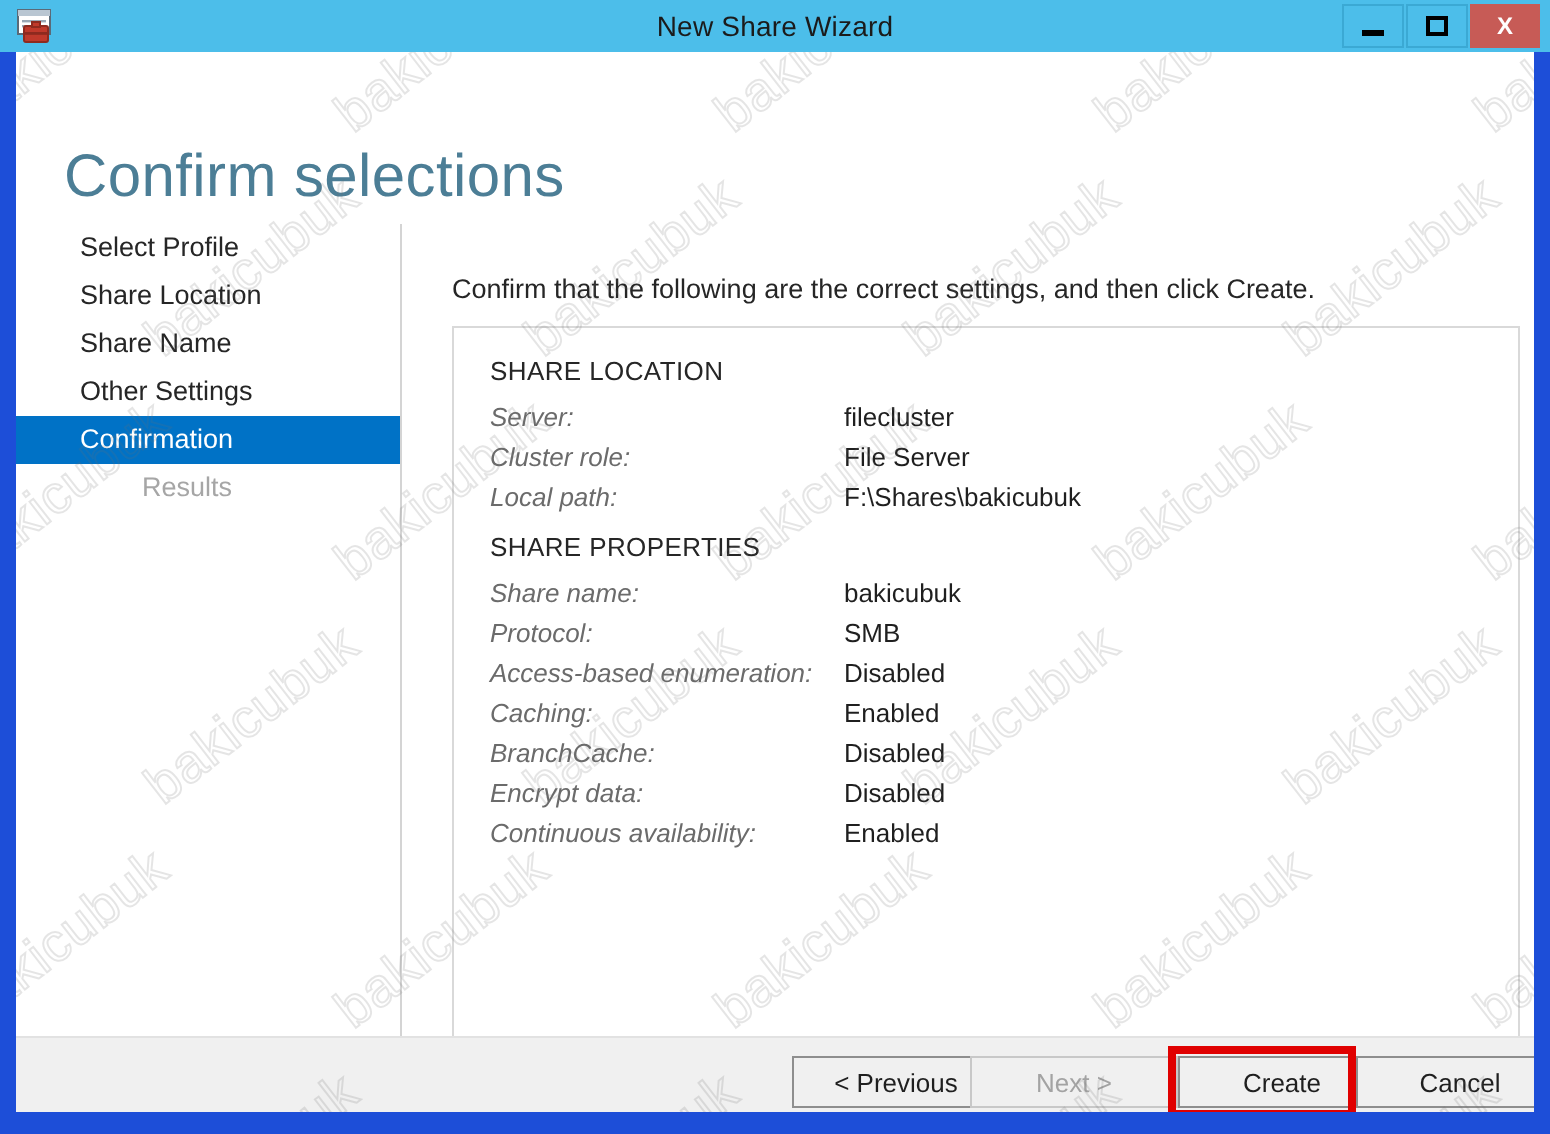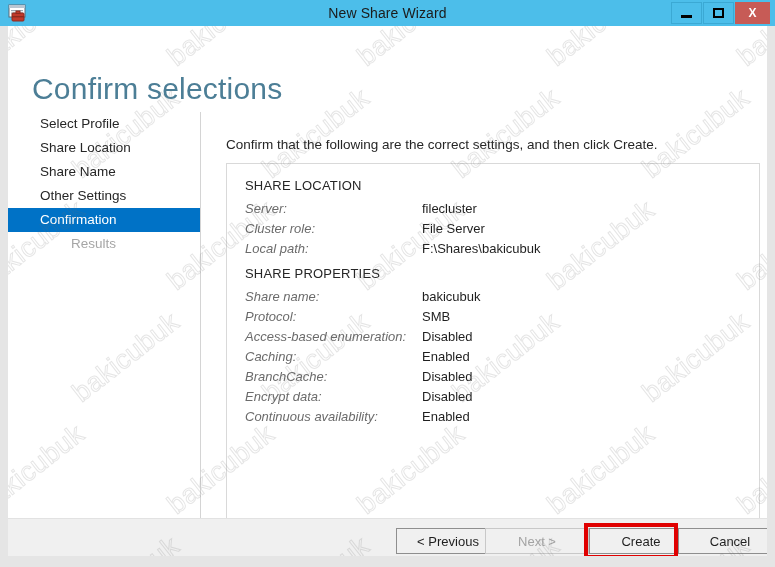--- a/index.html
+++ b/index.html
@@ -9,21 +9,21 @@
     height: 567px;
     overflow: hidden;
     font-family: "Liberation Sans", sans-serif;
   }
 
   
   #window {
     position: relative;
     width: 775px;
     height: 567px;
-    background: #e5e5e5;
+    background: #1d4ed8;
     overflow: hidden;
   }
 
   
   #titlebar {
     position: absolute;
     left: 0; top: 0;
     width: 775px;
     height: 26px;
     background: #4cbeea;

